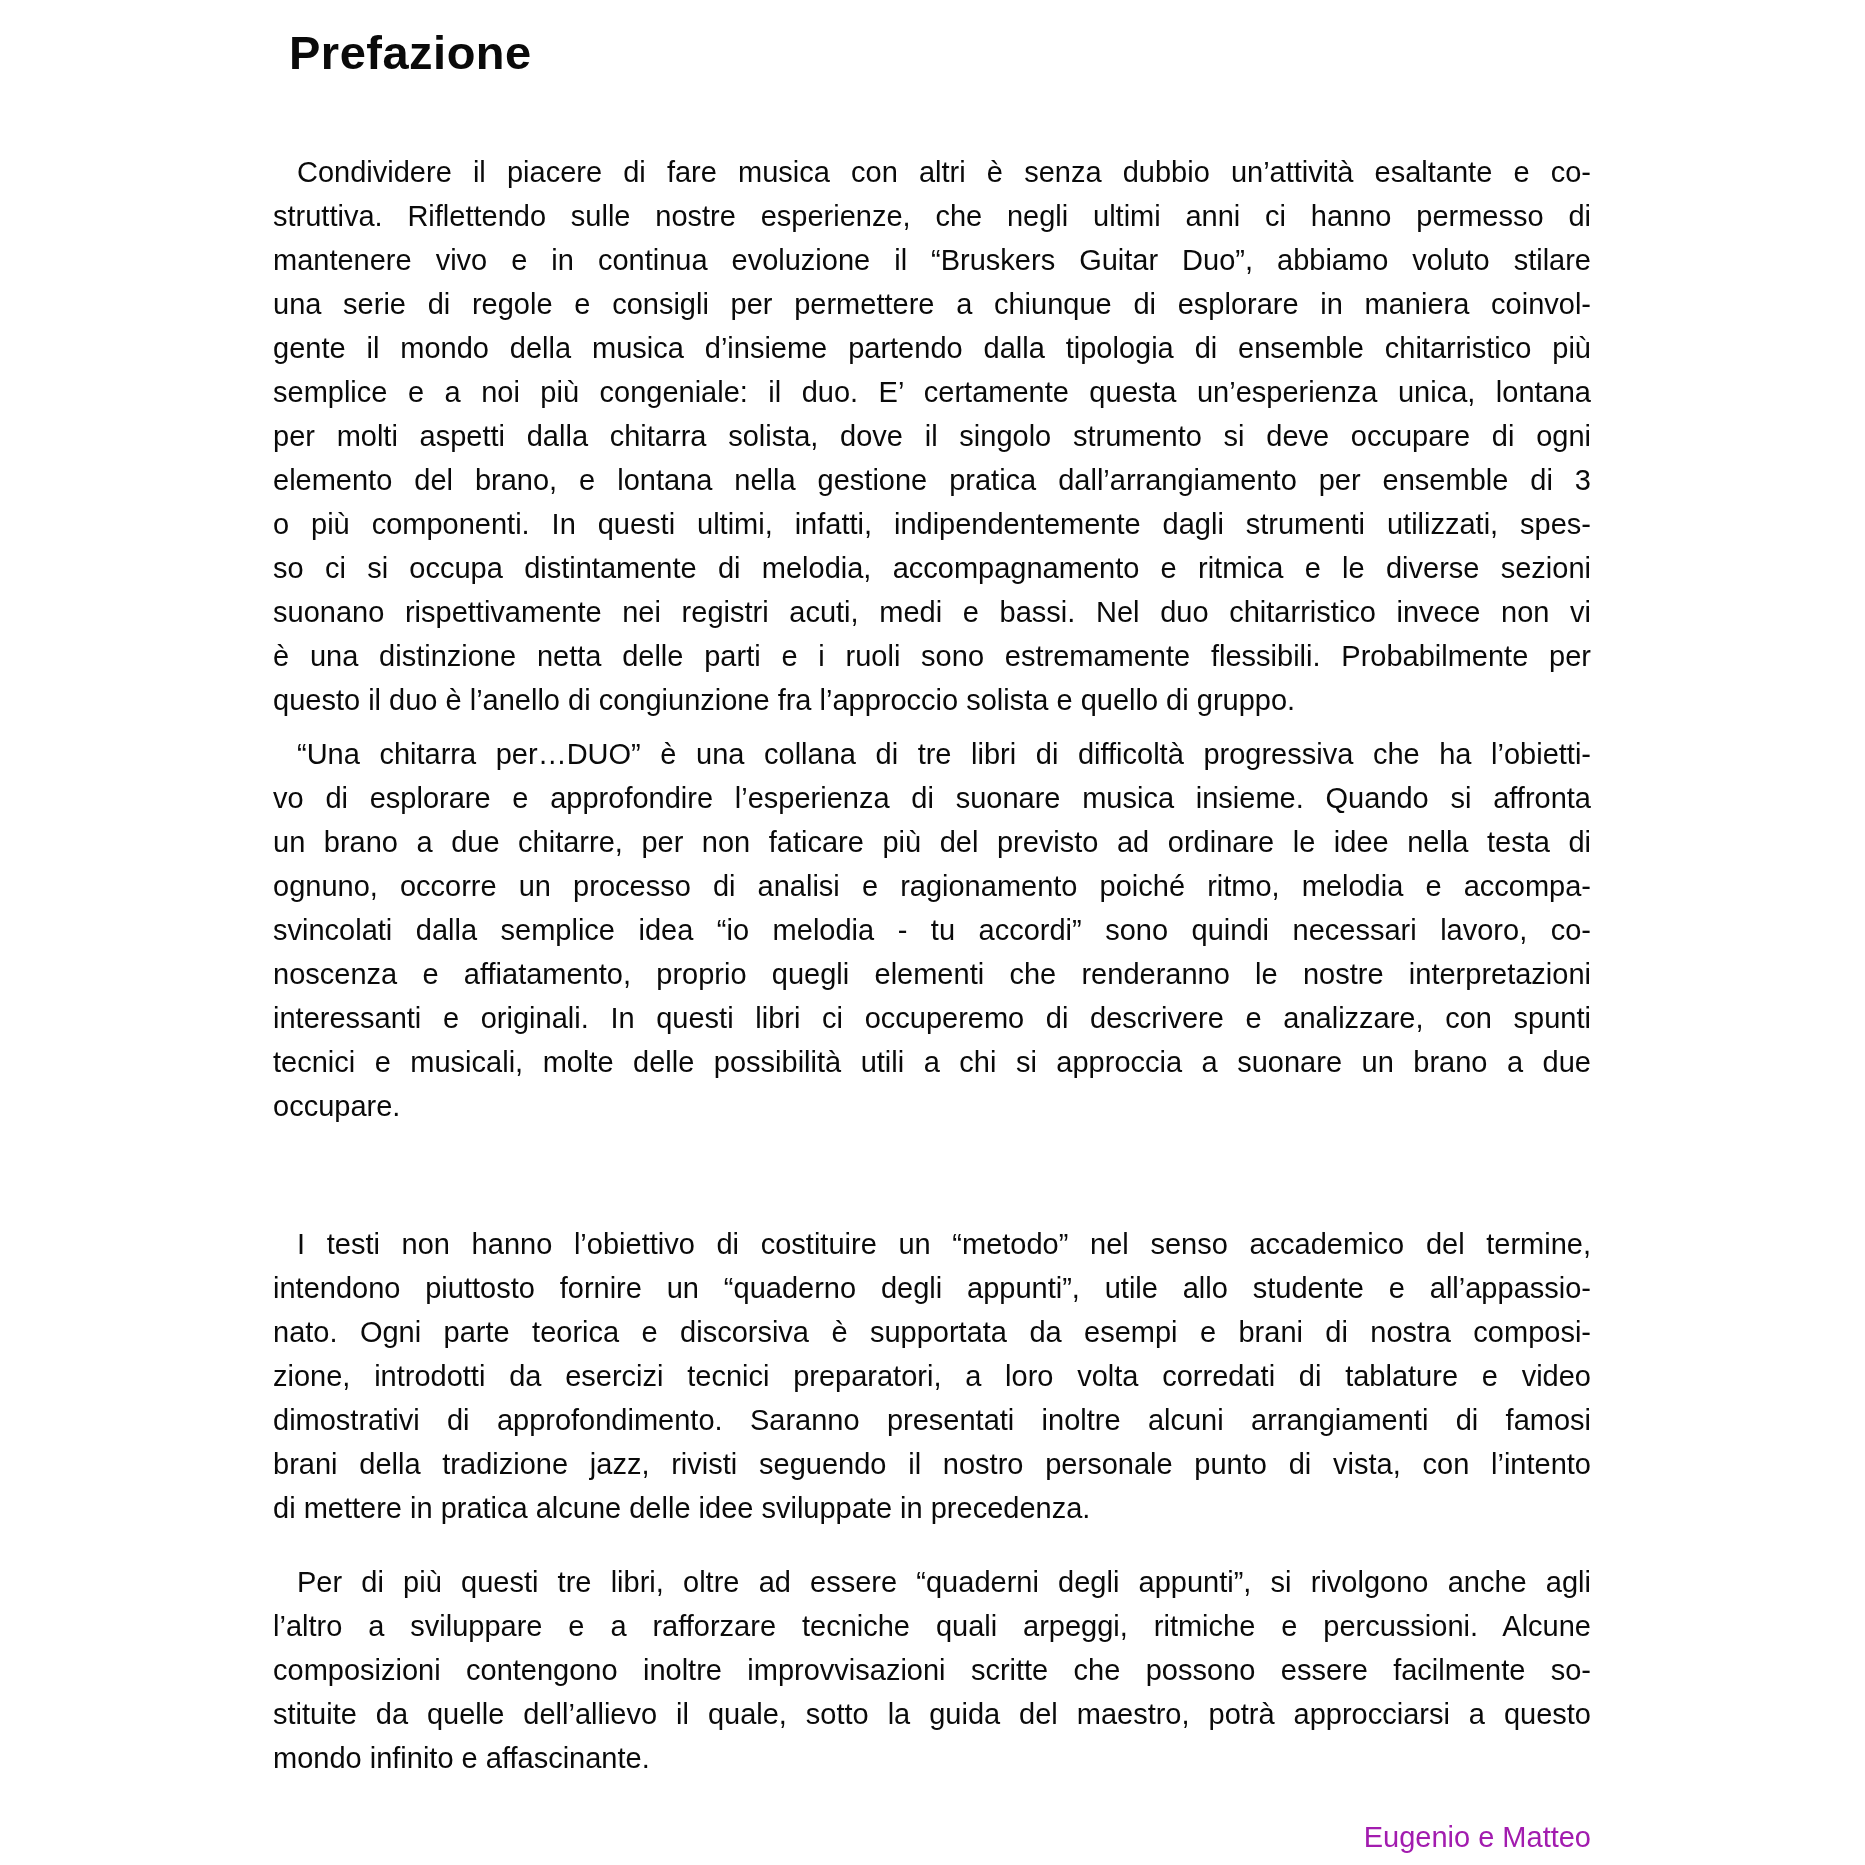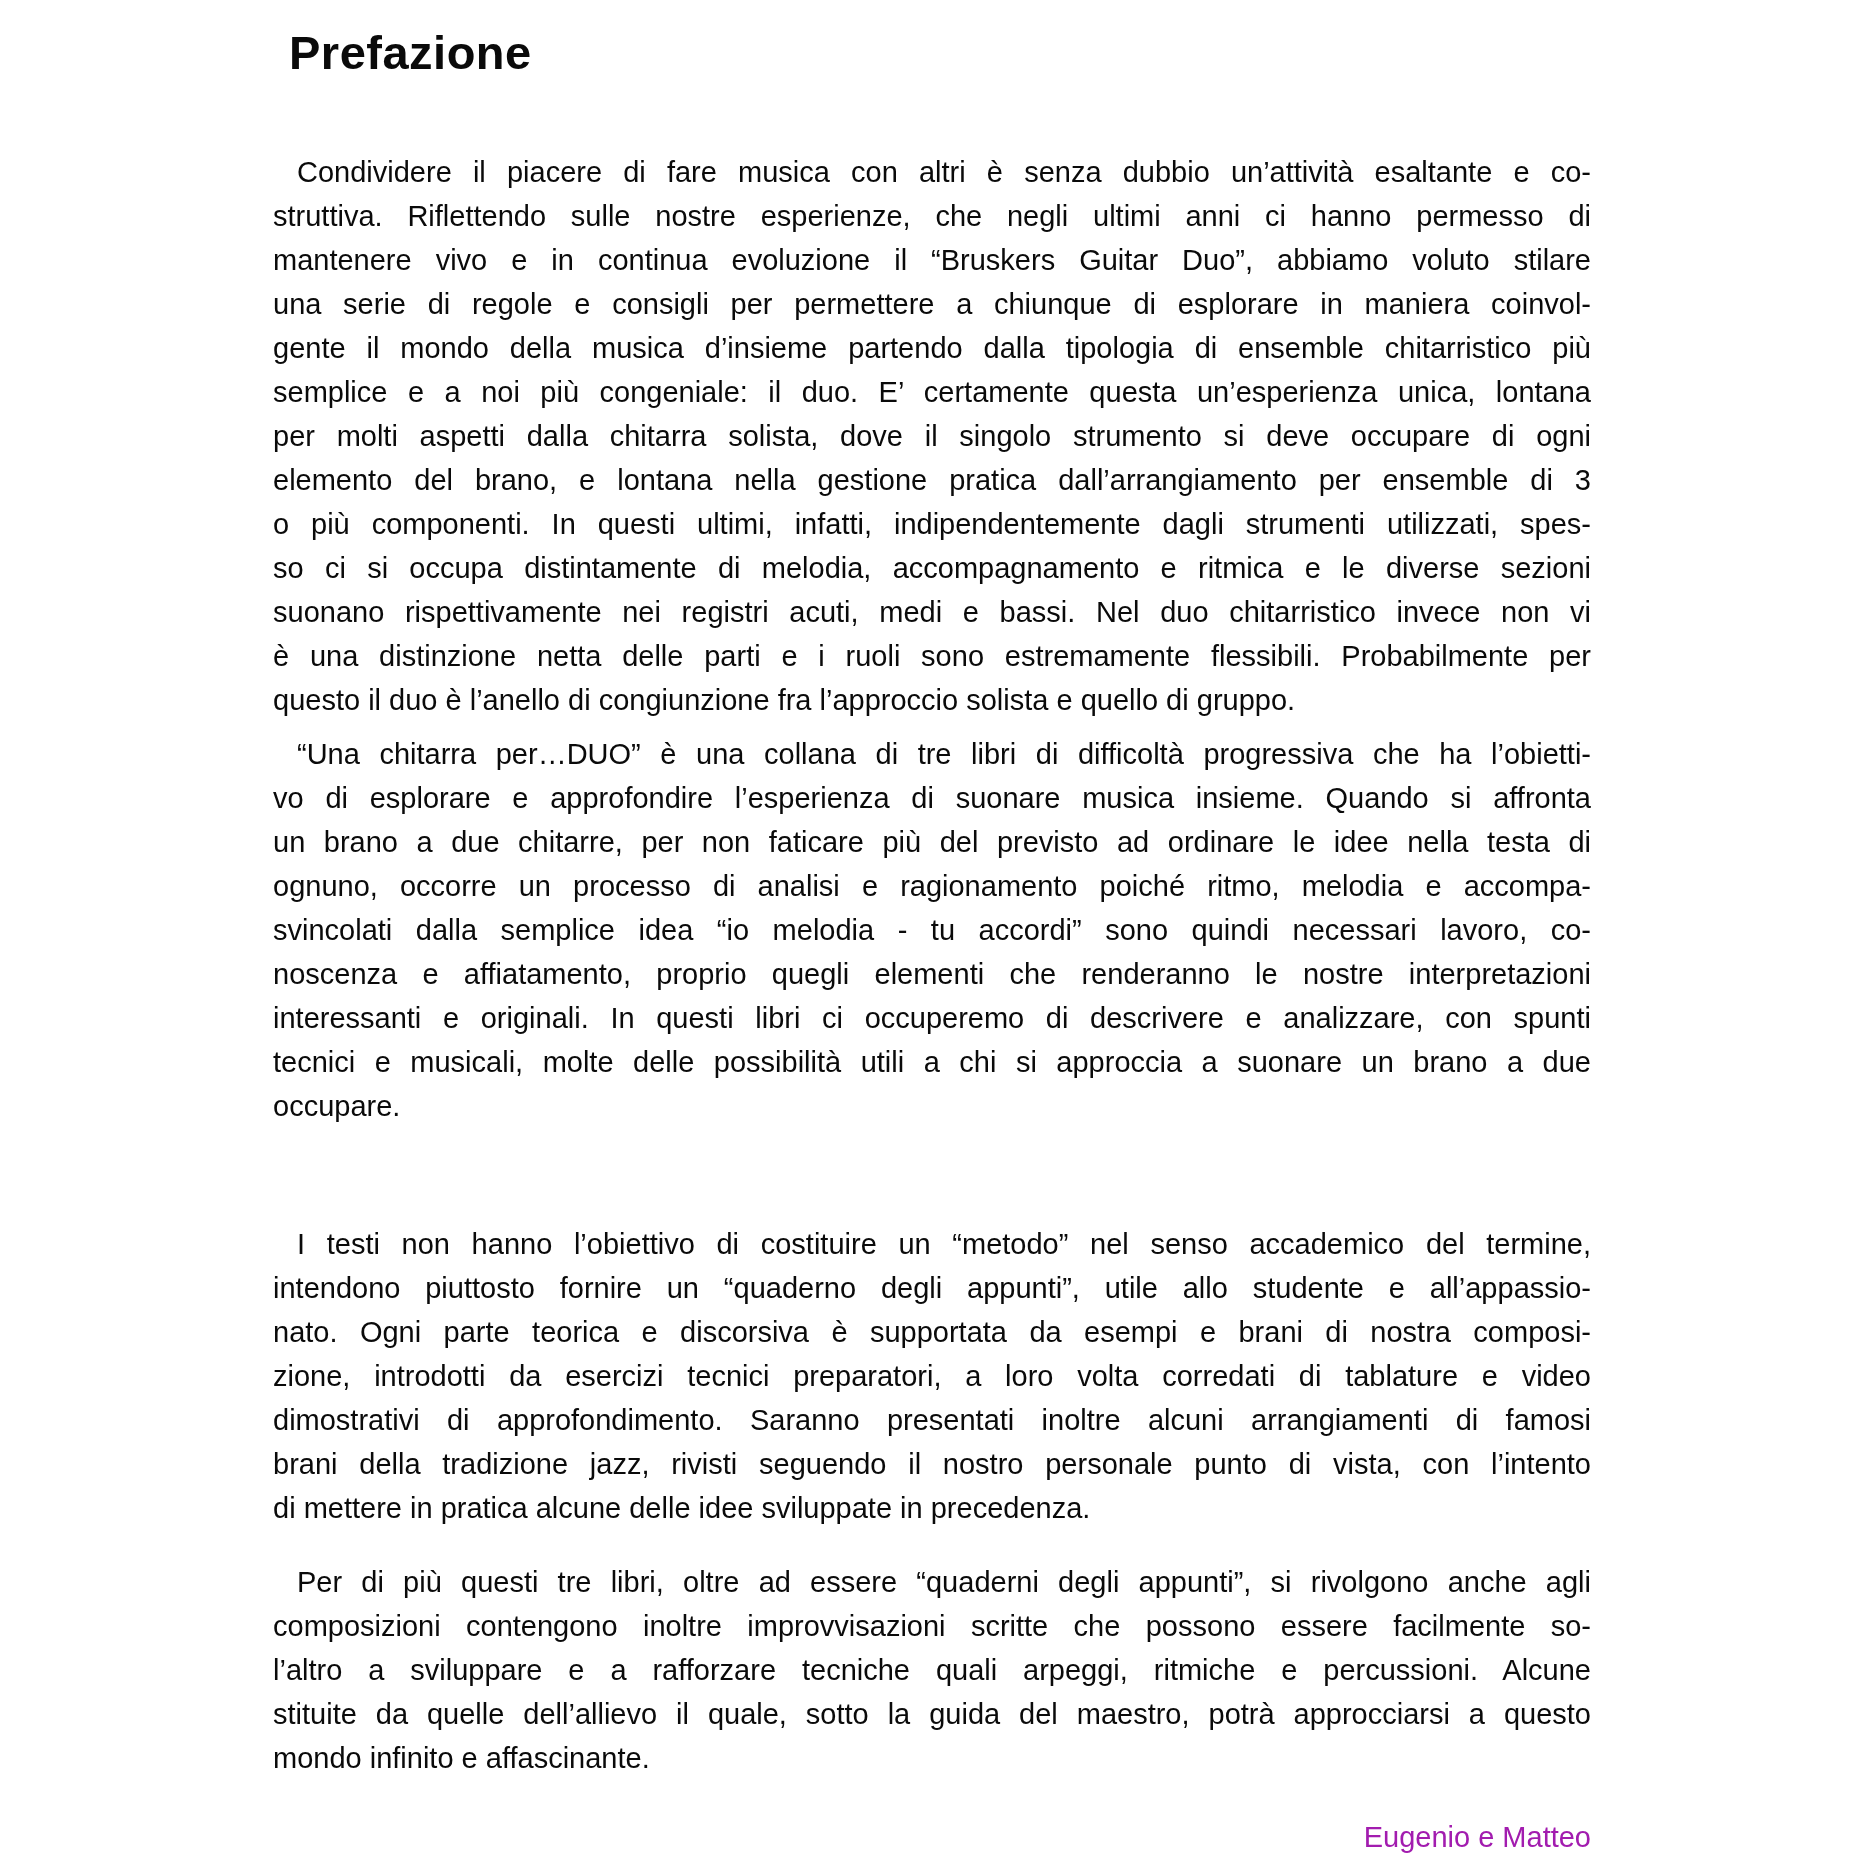--- a/index.html
+++ b/index.html
@@ -102,20 +102,20 @@
         <div class="line first">I testi non hanno l’obiettivo di costituire un “metodo” nel senso accademico del termine,</div>
         <div class="line">intendono piuttosto fornire un “quaderno degli appunti”, utile allo studente e all’appassio-</div>
         <div class="line">nato. Ogni parte teorica e discorsiva è supportata da esempi e brani di nostra composi-</div>
         <div class="line">zione, introdotti da esercizi tecnici preparatori, a loro volta corredati di tablature e video</div>
         <div class="line">dimostrativi di approfondimento. Saranno presentati inoltre alcuni arrangiamenti di famosi</div>
         <div class="line">brani della tradizione jazz, rivisti seguendo il nostro personale punto di vista, con l’intento</div>
         <div class="line last">di mettere in pratica alcune delle idee sviluppate in precedenza.</div>
       </div>
     <div class="para" id="para-3">
         <div class="line first">Per di più questi tre libri, oltre ad essere “quaderni degli appunti”, si rivolgono anche agli</div>
+        <div class="line">l’altro a sviluppare e a rafforzare tecniche quali arpeggi, ritmiche e percussioni. Alcune</div>
         <div class="line">composizioni contengono inoltre improvvisazioni scritte che possono essere facilmente so-</div>
-        <div class="line">l’altro a sviluppare e a rafforzare tecniche quali arpeggi, ritmiche e percussioni. Alcune</div>
         <div class="line">stituite da quelle dell’allievo il quale, sotto la guida del maestro, potrà approcciarsi a questo</div>
         <div class="line last">mondo infinito e affascinante.</div>
       </div>
     <div id="signature">Eugenio e Matteo</div>
   </div>
 </div>
 
 </body></html>

